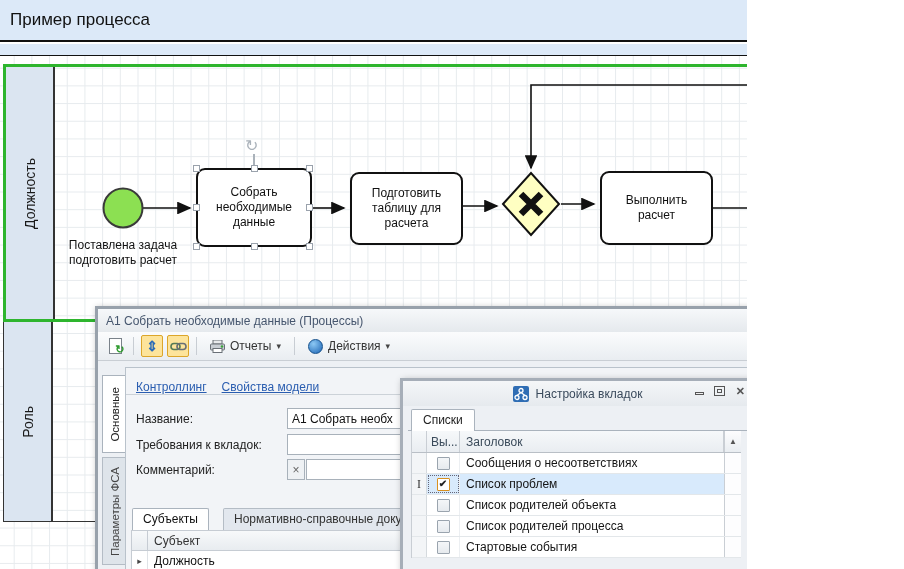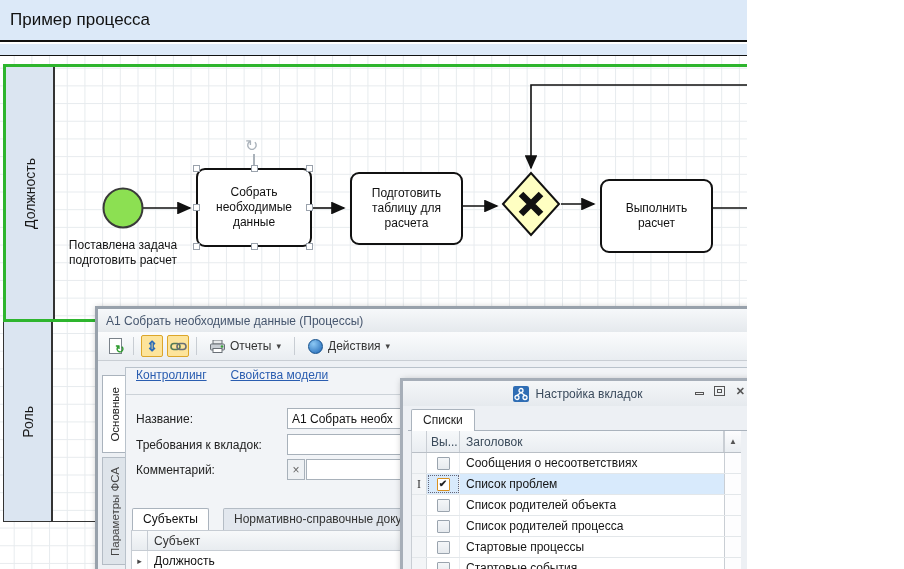--- a/index.html
+++ b/index.html
@@ -22,21 +22,21 @@
   .lane-label { position:absolute; left:0; top:0; bottom:0; width:49px; background:#dbe5f1; border-right:2px solid #333;
     display:flex; align-items:center; justify-content:center; }
   .lane-label span { writing-mode:vertical-rl; transform:rotate(180deg); font-size:14px; color:#1a1a1a; }
 
   svg.connectors { position:absolute; left:0; top:0; width:904px; height:513px; }
 
   .task { position:absolute; background:#fff; border:2px solid #111; border-radius:9px;
     display:flex; align-items:center; justify-content:center; text-align:center; font-size:12px; line-height:1.25; color:#111; padding:2px 6px; }
   .task1 { left:196px; top:112px; width:116px; height:79px; }
   .task2 { left:350px; top:116px; width:113px; height:73px; }
-  .task3 { left:600px; top:115px; width:113px; height:74px;margin-top:8px; }
+  .task3 { left:600px; top:115px; width:113px; height:74px; }
 
   .handle { position:absolute; width:7px; height:7px; background:#fff; border:1.5px solid #9aa2ac; }
   .rotate-handle { position:absolute; left:245px; top:80px; font-size:16px; color:#aab2ba; }
   .rotate-stem { position:absolute; left:253px; top:98px; width:1.5px; height:12px; background:#aab2ba; }
 
   .start-label { position:absolute; left:63px; top:182px; width:120px; text-align:center; font-size:12px; line-height:1.25; color:#111; }
   .partial-label { position:absolute; left:890px; top:444px; font-size:12px; color:#111; }
 
   
   .dlg { position:absolute; left:95px; top:306px; width:791px; height:290px; background:#edf0f4;
@@ -59,21 +59,21 @@
   .close-btn { margin-left:auto; display:flex; align-items:center; gap:6px; padding:3px 10px; border-radius:3px;
     background:linear-gradient(#fcfdfe,#e9eef3); color:#4a5a6a; }
   .close-x { color:#d22b1e; font-weight:bold; font-size:12px; }
 
   .side-tab { position:absolute; width:24px; display:flex; align-items:center; justify-content:center; }
   .side-tab span { writing-mode:vertical-rl; transform:rotate(180deg); font-size:11.5px; }
   .side-tab.active { left:4px; top:66px; height:78px; background:#fff; border:1px solid #aab3bd; border-right:none; color:#222; }
   .side-tab.idle   { left:4px; top:148px; height:108px; background:#dee4ea; border:1px solid #b4bcc5; border-right:none; color:#444; }
 
   .dlg-panel { position:absolute; left:27px; top:58px; width:753px; height:230px; border:1px solid #b9c2cb; background:#f2f4f7; }
-  .links-row { height:27px; display:flex; align-items:flex-start; gap:24px; padding-left:10px; border-bottom:1px solid #ccd2d8; }
+  .links-row { height:27px; display:flex; align-items:flex-end; gap:15px; padding-left:10px; border-bottom:1px solid #ccd2d8; }
   .lnk { color:#2a5db0; text-decoration:underline; }
   .frow { position:absolute; height:21px; display:flex; align-items:center; }
   .flabel { position:absolute; left:10px; font-size:12px; color:#222; }
   .finput { position:absolute; height:21px; border:1px solid #a8b1ba; background:#fff; font:12px "Liberation Sans",sans-serif; padding:0 4px; color:#111; }
   .sq-btn { position:absolute; height:21px; width:18px; border:1px solid #a8b1ba; background:#eef1f4; color:#666;
     display:flex; align-items:center; justify-content:center; font-size:12px; }
   .dots-btn { position:absolute; height:21px; width:22px; border:1px solid #a8b1ba; background:linear-gradient(#f8fafb,#e8ecf0);
     color:#444; display:flex; align-items:center; justify-content:center; font-size:12px; letter-spacing:1px; }
 
   .btab-row { position:absolute; left:6px; top:140px; height:22px; display:flex; align-items:flex-end;gap:14px; }
@@ -342,27 +342,19 @@
             <span class="cb"></span>
           </div>
         <div class="lab">Список родителей процесса</div>
         <div class="scol"></div>
       </div>
       <div class="prow">
         <div class="gut"></div>
         <div class="chk">
             <span class="cb"></span>
           </div>
-        <div class="lab">Стартовые процессы</div>
-        <div class="scol"></div>
-      </div>
-      <div class="prow">
-        <div class="gut"></div>
-        <div class="chk">
-            <span class="cb"></span>
-          </div>
         <div class="lab">Стартовые события</div>
         <div class="scol"></div>
       </div>
     </div>
   </div>
 
 </div>
 
 </body></html>

